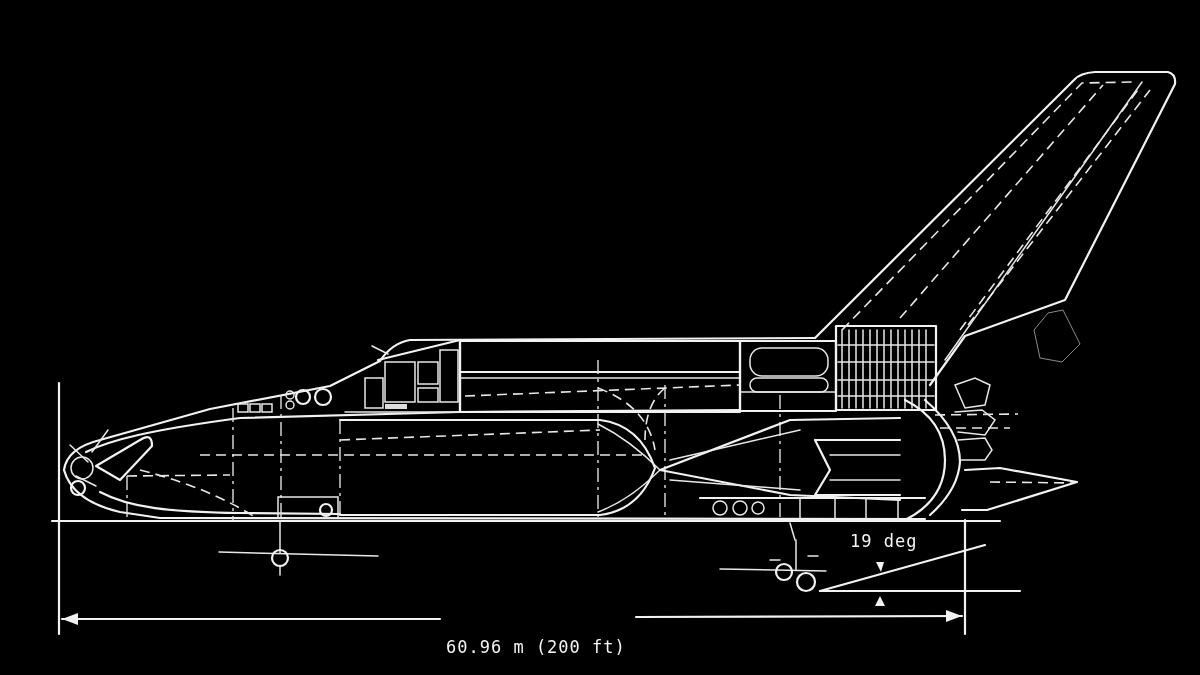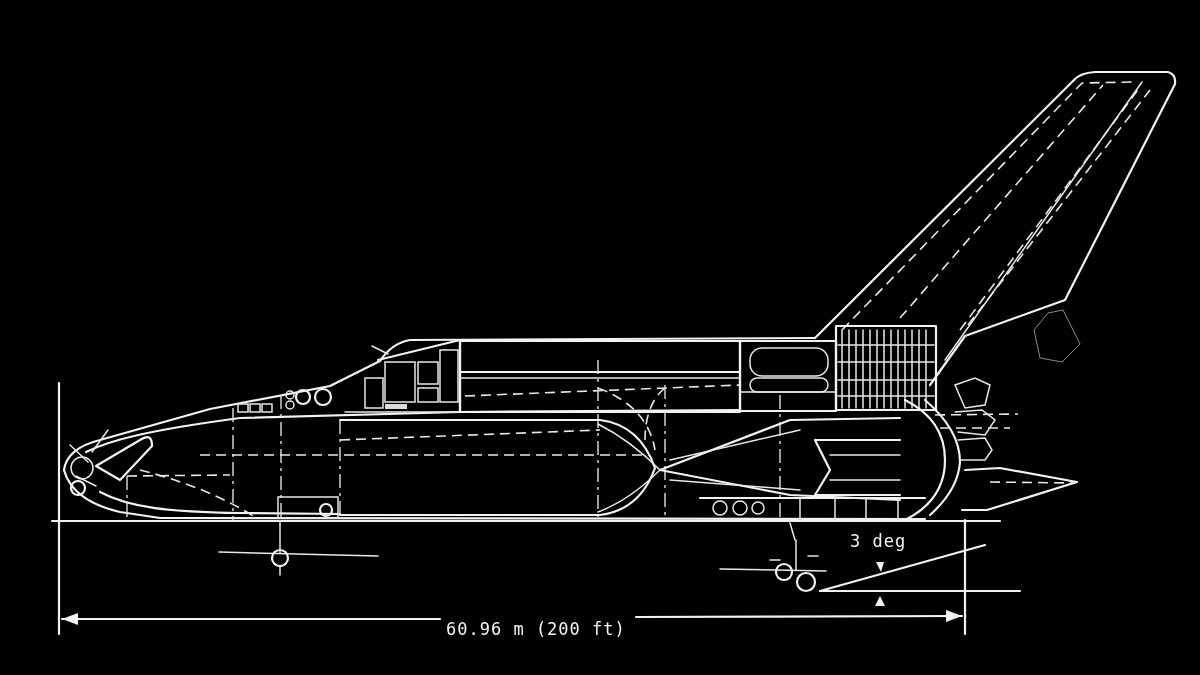--- a/index.html
+++ b/index.html
@@ -190,15 +190,15 @@
     <line class="ln-thin" x1="796" y1="540" x2="796" y2="570"></line>
     <circle class="ln" cx="784" cy="572" r="8"></circle>
     <circle class="ln" cx="806" cy="582" r="9"></circle>
     <line class="ln-thin" x1="770" y1="560" x2="780" y2="560"></line>
     <line class="ln-thin" x1="808" y1="556" x2="818" y2="556"></line>
   </g>
 
   <rect x="385" y="404" width="22" height="5" fill="#dcdcdc"></rect>
 </svg>
 
-<div class="lbl" style="left:442px; top:619px;">60.96 m (200 ft)</div>
-<div class="lbl" style="left:846px; top:531px; background:transparent;">3 deg</div>
+<div class="lbl" style="left:442px; top:637px;">60.96 m (200 ft)</div>
+<div class="lbl" style="left:846px; top:531px; background:transparent;">19 deg</div>
 </div>
 
 </body></html>

